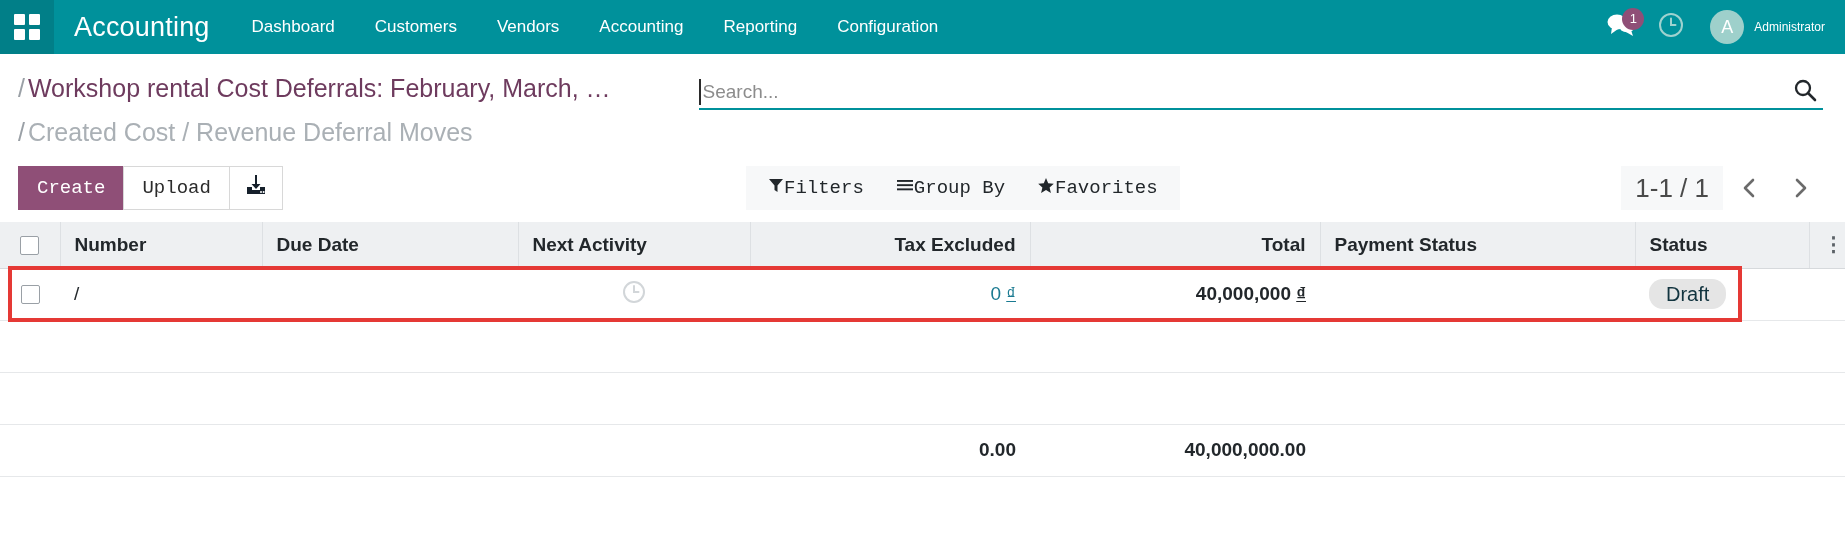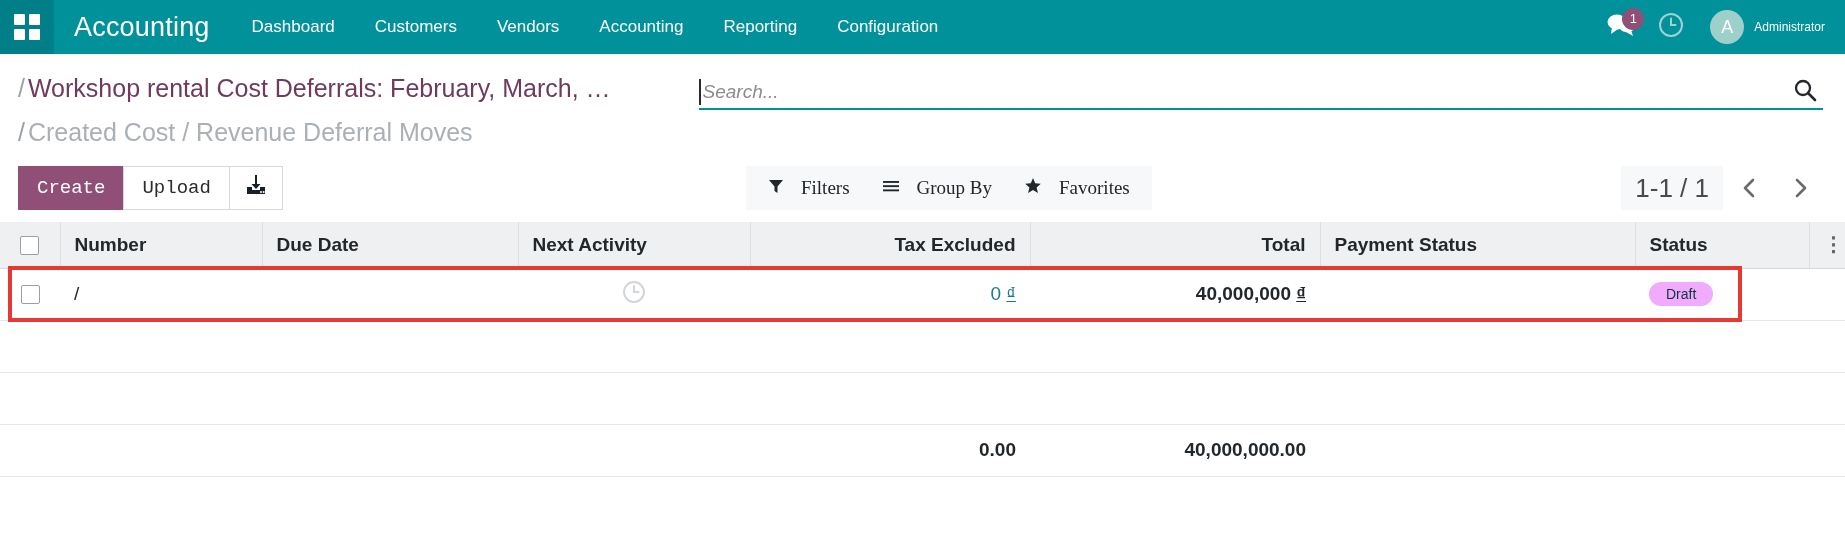--- a/index.html
+++ b/index.html
@@ -83,21 +83,20 @@
   .search-input {
     flex: 1 1 auto;
     border: 0; outline: none;
     font-size: 19px;
     font-family: "Liberation Sans", sans-serif;
     color: #333;
     background: transparent;
     padding: 0 6px 0 2px;
     border-left: 2px solid #2b2b2b;
     height: 26px;
-    font-style: italic;
   }
   .search-input::placeholder { color: #8c8c8c; }
   .search-icon-btn { width: 36px; display: flex; align-items: center; justify-content: center; cursor: pointer; }
 
   .cp-bottom { display: flex; align-items: center; padding: 10px 22px 12px 18px; position: relative; }
   .btn-group { display: flex; }
   .btn {
     font-size: 19px;
     font-family: Liberation Mono, monospace;
     border: 1px solid #d8d8d8;
@@ -115,24 +114,24 @@
   .filter-bar {
     position: absolute; left: 746px; top: 10px;
     display: flex; align-items: center;
     background: #f7f8f9;
     height: 44px;
     padding: 0 6px;
   }
   .fbtn {
     font-size: 19px; color: #22272b;
     padding: 0 16px; height: 44px;
-    display: flex; align-items: center; gap: 17px;
+    display: flex; align-items: center; gap: 0;
     cursor: pointer; white-space: nowrap;
     background: transparent; border: 0;
-    font-family: Liberation Serif, serif;
+    font-family: Liberation Mono, monospace;
   }
   .pager {
     position: absolute; right: 22px; top: 10px;
     display: flex; align-items: center; height: 44px; gap: 4px;
   }
   .pager-count { font-size: 26px; color: #4a4a4a; padding: 0 14px; background: #f7f8f9; height: 44px; display: flex; align-items: center; }
   .pager-btn { width: 46px; height: 44px; display: flex; align-items: center; justify-content: center; cursor: pointer; color: #6b6b6b; font-size: 25px; }
 
   
   .list-wrap { position: relative; }
@@ -163,23 +162,23 @@
   td.amount { color: #0c6278; font-weight: bold; }
   td.amount.zero { font-weight: normal; color: #1a7a91; }
   .cur { text-decoration: underline; }
   .lnk { color: #0c6278; }
   .chk {
     width: 19px; height: 19px; border: 1px solid #9aa0a6; background: #fff;
     display: inline-block; vertical-align: middle; border-radius: 2px;
   }
   .badge-draft {
     display: inline-block;
-    background: #f0abfc; color: #12343f;
+    background: #e5e5e5; color: #12343f;
     border-radius: 14px;
-    font-size: 14px;
+    font-size: 20px;
     padding: 5px 17px;
     line-height: 1;
   }
   .empty-row td { height: 52px; border-bottom: 1px solid #e6e8ea; background:#fdfdfd; }
   .pad-row td { height: 52px; border-bottom: none; background:#ffffff; }
   tfoot td {
     background: #ededed;
     height: 49px;
     font-size: 19px;
     font-weight: bold;

